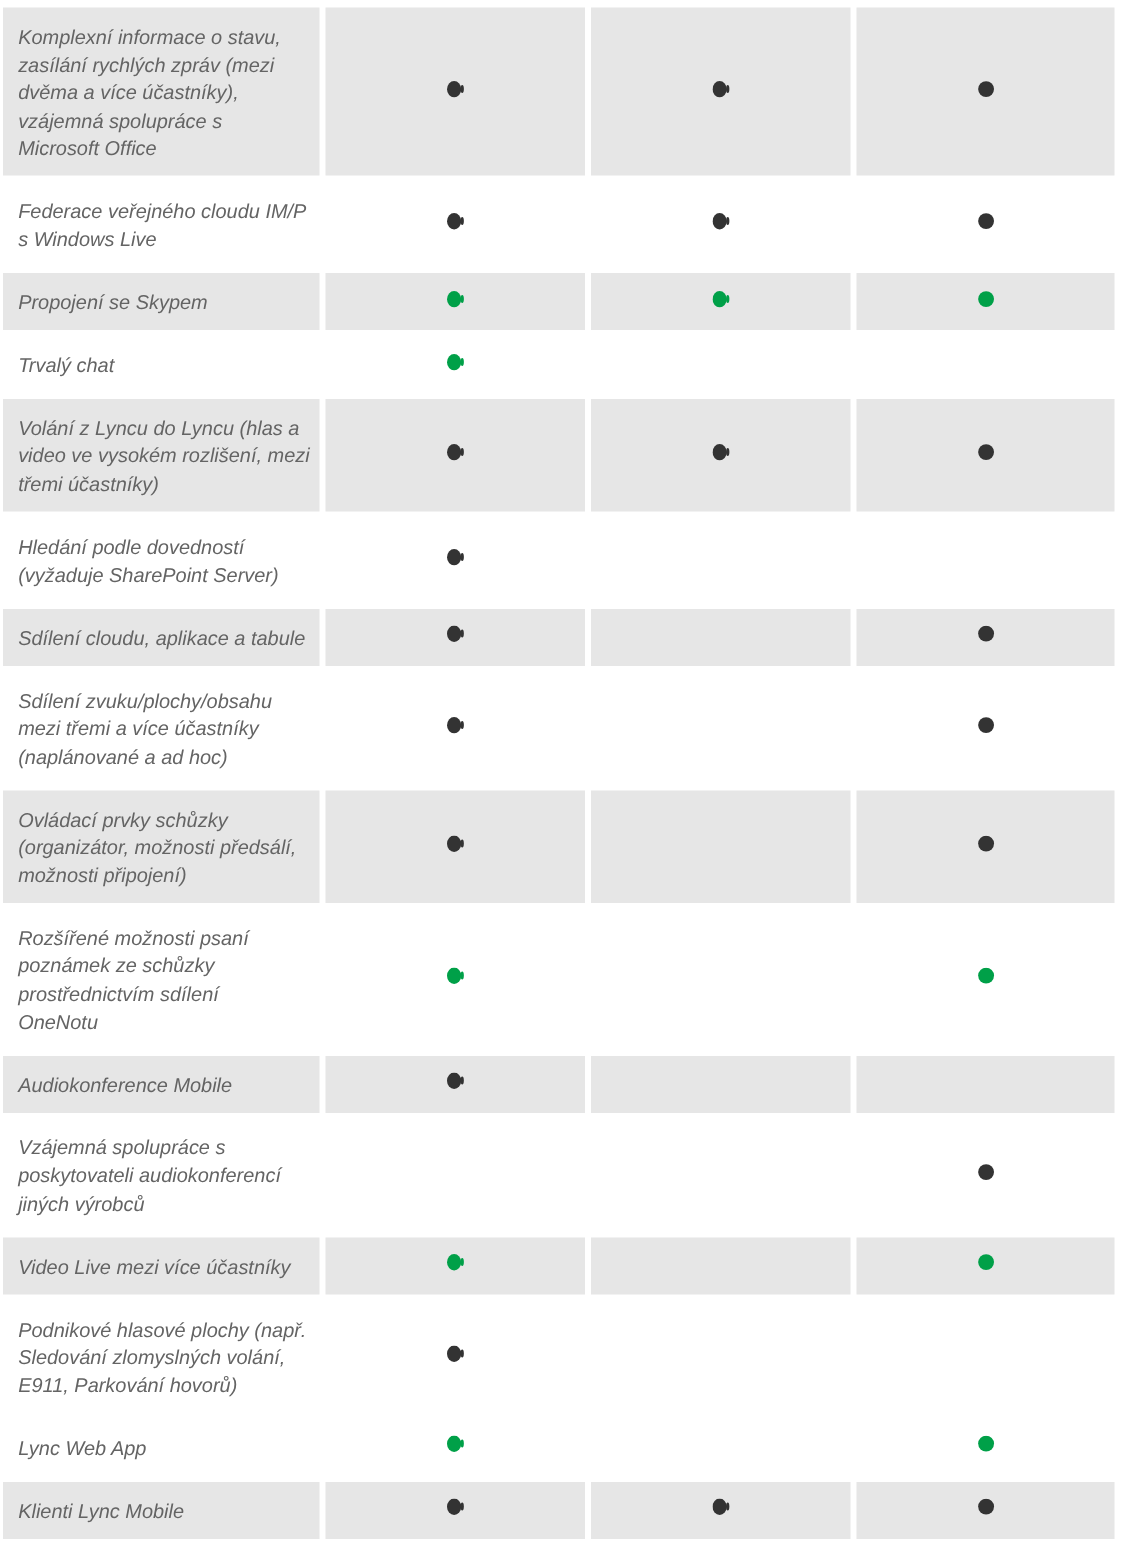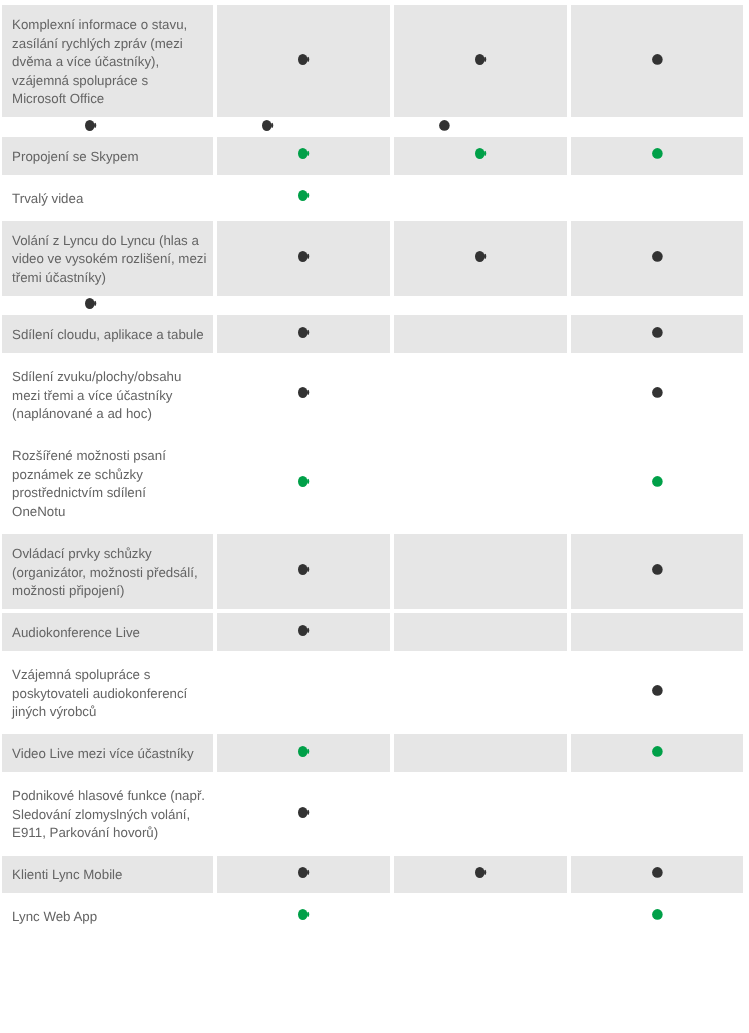--- a/index.html
+++ b/index.html
@@ -19,20 +19,21 @@
   #feature-table {
     position: absolute;
     left: 0;
     top: 5.3px;
     width: 749px;
   }
   .row {
     position: relative;
     display: flex;
     margin-bottom: 4.18px;
+    font-style: italic;
   }
   .cell {
     box-sizing: border-box;
     padding-top: 10.8px;
     padding-bottom: 8.4px;
     font-size: 13.3px;
     line-height: 18.6px;
     color: #646464;
     background: transparent;
   }
@@ -87,20 +88,22 @@
           <ellipse class="main" cx="10.15" cy="5.35" rx="1.1" ry="2.6"></ellipse>
         </svg>
       </div>
     <div class="cell mark last">
         <svg class="dot plain" viewBox="0 0 12.6 11.2">
           <circle class="main" cx="5.4" cy="5.4" r="5.3"></circle>
         </svg>
       </div>
   </div>
   <div class="row">
+    <div class="cell label">Federace veřejného cloudu IM/P
+s Windows Live</div>
     <div class="cell mark">
         <svg class="dot" viewBox="0 0 12.6 11.2">
           <ellipse class="main" cx="4.75" cy="5.5" rx="4.75" ry="5.5"></ellipse>
           <ellipse class="main" cx="10.15" cy="5.35" rx="1.1" ry="2.6"></ellipse>
         </svg>
       </div>
     <div class="cell mark">
         <svg class="dot" viewBox="0 0 12.6 11.2">
           <ellipse class="main" cx="4.75" cy="5.5" rx="4.75" ry="5.5"></ellipse>
           <ellipse class="main" cx="10.15" cy="5.35" rx="1.1" ry="2.6"></ellipse>
@@ -126,21 +129,21 @@
           <ellipse class="main" cx="10.15" cy="5.35" rx="1.1" ry="2.6"></ellipse>
         </svg>
       </div>
     <div class="cell mark last">
         <svg class="dot green plain" viewBox="0 0 12.6 11.2">
           <circle class="main" cx="5.4" cy="5.4" r="5.3"></circle>
         </svg>
       </div>
   </div>
   <div class="row">
-    <div class="cell label">Trvalý videa</div>
+    <div class="cell label">Trvalý chat</div>
     <div class="cell mark">
         <svg class="dot green" viewBox="0 0 12.6 11.2">
           <ellipse class="main" cx="4.75" cy="5.5" rx="4.75" ry="5.5"></ellipse>
           <ellipse class="main" cx="10.15" cy="5.35" rx="1.1" ry="2.6"></ellipse>
         </svg>
       </div>
     <div class="cell mark"></div>
     <div class="cell mark last"></div>
   </div>
   <div class="row alt">
@@ -159,20 +162,22 @@
           <ellipse class="main" cx="10.15" cy="5.35" rx="1.1" ry="2.6"></ellipse>
         </svg>
       </div>
     <div class="cell mark last">
         <svg class="dot plain" viewBox="0 0 12.6 11.2">
           <circle class="main" cx="5.4" cy="5.4" r="5.3"></circle>
         </svg>
       </div>
   </div>
   <div class="row">
+    <div class="cell label">Hledání podle dovedností
+(vyžaduje SharePoint Server)</div>
     <div class="cell mark">
         <svg class="dot" viewBox="0 0 12.6 11.2">
           <ellipse class="main" cx="4.75" cy="5.5" rx="4.75" ry="5.5"></ellipse>
           <ellipse class="main" cx="10.15" cy="5.35" rx="1.1" ry="2.6"></ellipse>
         </svg>
       </div>
     <div class="cell mark"></div>
     <div class="cell mark last"></div>
   </div>
   <div class="row alt">
@@ -187,20 +192,37 @@
     <div class="cell mark last">
         <svg class="dot plain" viewBox="0 0 12.6 11.2">
           <circle class="main" cx="5.4" cy="5.4" r="5.3"></circle>
         </svg>
       </div>
   </div>
   <div class="row">
     <div class="cell label">Sdílení zvuku/plochy/obsahu
 mezi třemi a více účastníky
 (naplánované a ad hoc)</div>
+    <div class="cell mark">
+        <svg class="dot" viewBox="0 0 12.6 11.2">
+          <ellipse class="main" cx="4.75" cy="5.5" rx="4.75" ry="5.5"></ellipse>
+          <ellipse class="main" cx="10.15" cy="5.35" rx="1.1" ry="2.6"></ellipse>
+        </svg>
+      </div>
+    <div class="cell mark"></div>
+    <div class="cell mark last">
+        <svg class="dot plain" viewBox="0 0 12.6 11.2">
+          <circle class="main" cx="5.4" cy="5.4" r="5.3"></circle>
+        </svg>
+      </div>
+  </div>
+  <div class="row alt">
+    <div class="cell label">Ovládací prvky schůzky
+(organizátor, možnosti předsálí,
+možnosti připojení)</div>
     <div class="cell mark">
         <svg class="dot" viewBox="0 0 12.6 11.2">
           <ellipse class="main" cx="4.75" cy="5.5" rx="4.75" ry="5.5"></ellipse>
           <ellipse class="main" cx="10.15" cy="5.35" rx="1.1" ry="2.6"></ellipse>
         </svg>
       </div>
     <div class="cell mark"></div>
     <div class="cell mark last">
         <svg class="dot plain" viewBox="0 0 12.6 11.2">
           <circle class="main" cx="5.4" cy="5.4" r="5.3"></circle>
@@ -219,38 +241,21 @@
         </svg>
       </div>
     <div class="cell mark"></div>
     <div class="cell mark last">
         <svg class="dot green plain" viewBox="0 0 12.6 11.2">
           <circle class="main" cx="5.4" cy="5.4" r="5.3"></circle>
         </svg>
       </div>
   </div>
   <div class="row alt">
-    <div class="cell label">Ovládací prvky schůzky
-(organizátor, možnosti předsálí,
-možnosti připojení)</div>
-    <div class="cell mark">
-        <svg class="dot" viewBox="0 0 12.6 11.2">
-          <ellipse class="main" cx="4.75" cy="5.5" rx="4.75" ry="5.5"></ellipse>
-          <ellipse class="main" cx="10.15" cy="5.35" rx="1.1" ry="2.6"></ellipse>
-        </svg>
-      </div>
-    <div class="cell mark"></div>
-    <div class="cell mark last">
-        <svg class="dot plain" viewBox="0 0 12.6 11.2">
-          <circle class="main" cx="5.4" cy="5.4" r="5.3"></circle>
-        </svg>
-      </div>
-  </div>
-  <div class="row alt">
-    <div class="cell label">Audiokonference Live</div>
+    <div class="cell label">Audiokonference Mobile</div>
     <div class="cell mark">
         <svg class="dot" viewBox="0 0 12.6 11.2">
           <ellipse class="main" cx="4.75" cy="5.5" rx="4.75" ry="5.5"></ellipse>
           <ellipse class="main" cx="10.15" cy="5.35" rx="1.1" ry="2.6"></ellipse>
         </svg>
       </div>
     <div class="cell mark"></div>
     <div class="cell mark last"></div>
   </div>
   <div class="row">
@@ -274,60 +279,60 @@
         </svg>
       </div>
     <div class="cell mark"></div>
     <div class="cell mark last">
         <svg class="dot green plain" viewBox="0 0 12.6 11.2">
           <circle class="main" cx="5.4" cy="5.4" r="5.3"></circle>
         </svg>
       </div>
   </div>
   <div class="row">
-    <div class="cell label">Podnikové hlasové funkce (např.
+    <div class="cell label">Podnikové hlasové plochy (např.
 Sledování zlomyslných volání,
 E911, Parkování hovorů)</div>
     <div class="cell mark">
         <svg class="dot" viewBox="0 0 12.6 11.2">
           <ellipse class="main" cx="4.75" cy="5.5" rx="4.75" ry="5.5"></ellipse>
           <ellipse class="main" cx="10.15" cy="5.35" rx="1.1" ry="2.6"></ellipse>
         </svg>
       </div>
     <div class="cell mark"></div>
     <div class="cell mark last"></div>
   </div>
+  <div class="row">
+    <div class="cell label">Lync Web App</div>
+    <div class="cell mark">
+        <svg class="dot green" viewBox="0 0 12.6 11.2">
+          <ellipse class="main" cx="4.75" cy="5.5" rx="4.75" ry="5.5"></ellipse>
+          <ellipse class="main" cx="10.15" cy="5.35" rx="1.1" ry="2.6"></ellipse>
+        </svg>
+      </div>
+    <div class="cell mark"></div>
+    <div class="cell mark last">
+        <svg class="dot green plain" viewBox="0 0 12.6 11.2">
+          <circle class="main" cx="5.4" cy="5.4" r="5.3"></circle>
+        </svg>
+      </div>
+  </div>
   <div class="row alt">
     <div class="cell label">Klienti Lync Mobile</div>
     <div class="cell mark">
         <svg class="dot" viewBox="0 0 12.6 11.2">
           <ellipse class="main" cx="4.75" cy="5.5" rx="4.75" ry="5.5"></ellipse>
           <ellipse class="main" cx="10.15" cy="5.35" rx="1.1" ry="2.6"></ellipse>
         </svg>
       </div>
     <div class="cell mark">
         <svg class="dot" viewBox="0 0 12.6 11.2">
           <ellipse class="main" cx="4.75" cy="5.5" rx="4.75" ry="5.5"></ellipse>
           <ellipse class="main" cx="10.15" cy="5.35" rx="1.1" ry="2.6"></ellipse>
         </svg>
       </div>
     <div class="cell mark last">
         <svg class="dot plain" viewBox="0 0 12.6 11.2">
-          <circle class="main" cx="5.4" cy="5.4" r="5.3"></circle>
-        </svg>
-      </div>
-  </div>
-  <div class="row">
-    <div class="cell label">Lync Web App</div>
-    <div class="cell mark">
-        <svg class="dot green" viewBox="0 0 12.6 11.2">
-          <ellipse class="main" cx="4.75" cy="5.5" rx="4.75" ry="5.5"></ellipse>
-          <ellipse class="main" cx="10.15" cy="5.35" rx="1.1" ry="2.6"></ellipse>
-        </svg>
-      </div>
-    <div class="cell mark"></div>
-    <div class="cell mark last">
-        <svg class="dot green plain" viewBox="0 0 12.6 11.2">
           <circle class="main" cx="5.4" cy="5.4" r="5.3"></circle>
         </svg>
       </div>
   </div>
 </div>
 
 </body></html>

